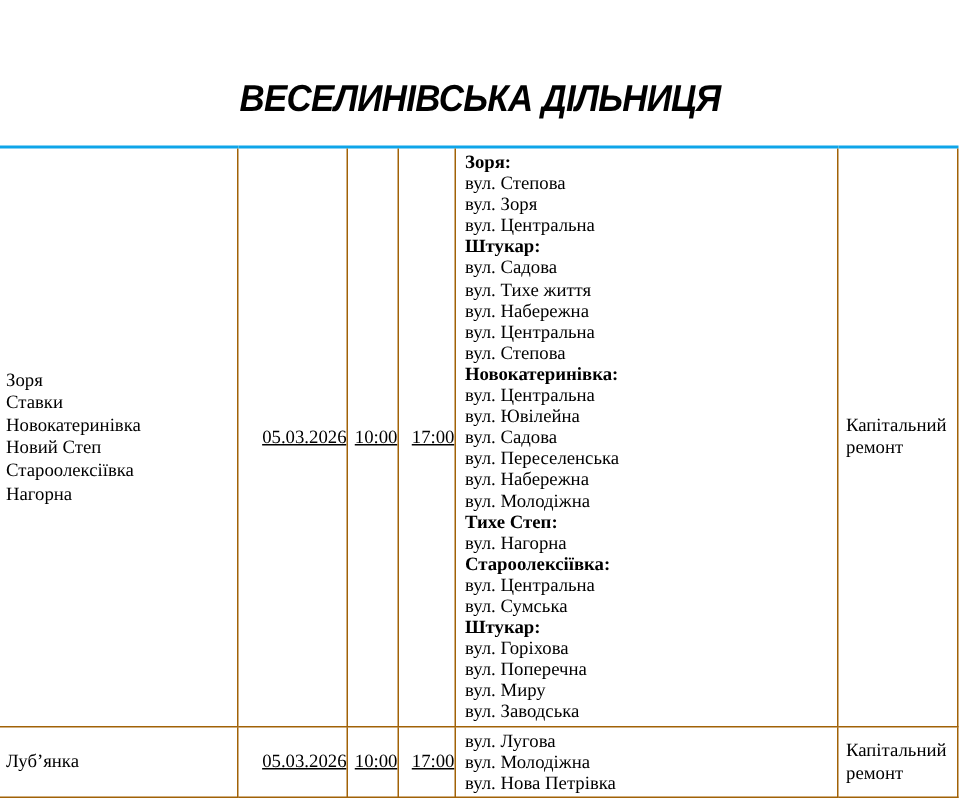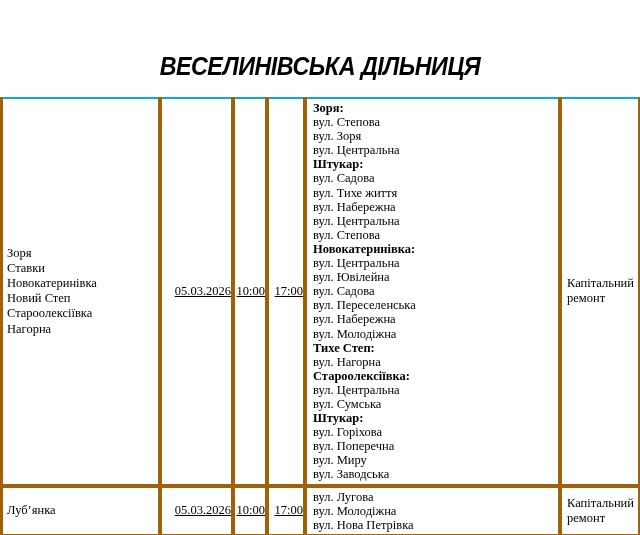--- a/index.html
+++ b/index.html
@@ -31,21 +31,21 @@
   }
   table.schedule {
     position: absolute;
     top: 97px; left: -1px;
     width: 639px;
     border-collapse: collapse;
     table-layout: fixed;
     background: #fff;
   }
   td.cell {
-    border: 4px solid #a16207;
+    border: 1px solid #a16207;
     font-size: 12.5px;
     line-height: 15.2px;
     vertical-align: middle;
     padding: 2px 3px 2px 4px;
     overflow: hidden;
   }
   tr:first-child td.cell { border-top: 2px solid #0ea5e9; }
   td.center { text-align: right; padding: 1px 0; text-decoration: underline; }
   td.streets {
     vertical-align: top;

